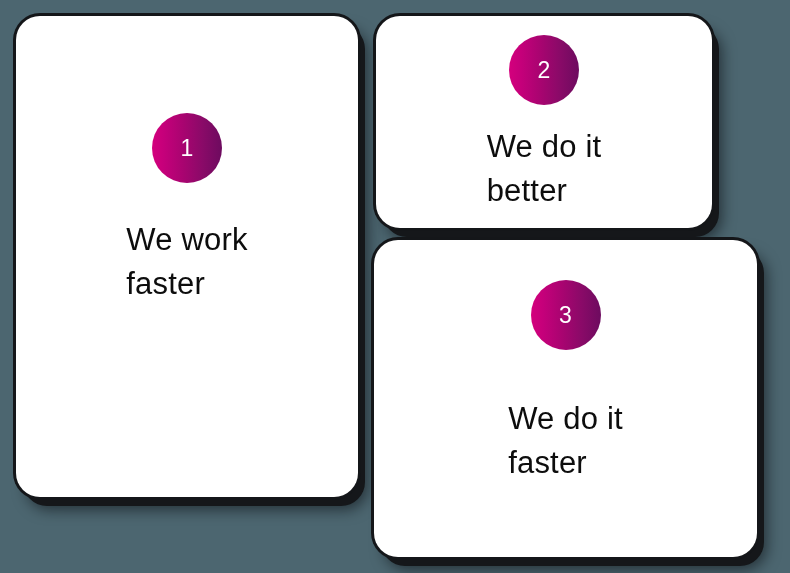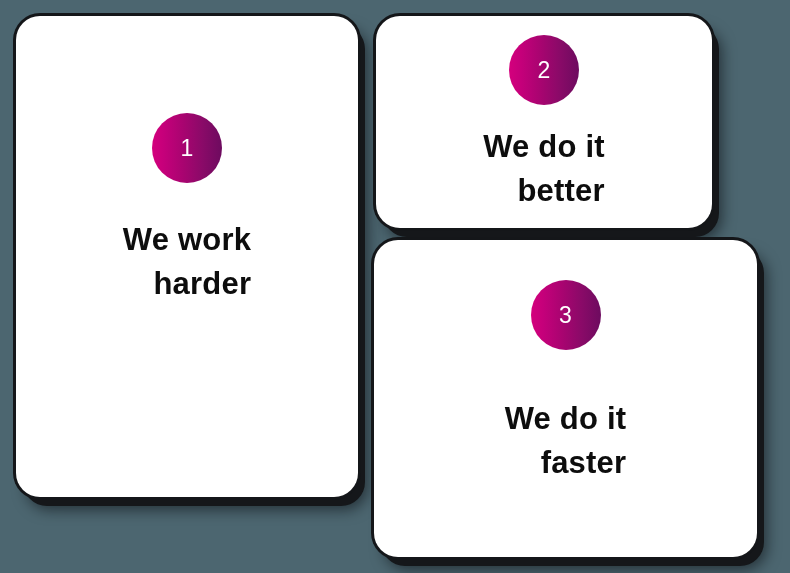--- a/index.html
+++ b/index.html
@@ -90,43 +90,43 @@
     font-size: 23px;
     font-weight: 400;
     line-height: 1;
     letter-spacing: 0.3px;
     font-family: "Liberation Sans", sans-serif;
   }
 
   .card-title {
     color: #0d0d0d;
     font-size: 31px;
-    font-weight: 700;
+    font-weight: 400;
     line-height: 1.42;
-    text-align: right;
+    text-align: left;
     letter-spacing: 0.2px;
     white-space: pre-line;
     font-family: "Liberation Sans", sans-serif;
   }
 
   .card-1 .card-title { margin-top: 35px; }
   .card-2 .card-title { margin-top: 20px; }
   .card-3 .card-title { margin-top: 47px; }
 </style>
 </head>
 <body>
 
 <div class="stage">
 
   <div class="card card-1">
     <div class="badge">
       <span class="badge-num">1</span>
     </div>
     <div class="card-title">We work
-harder</div>
+faster</div>
   </div>
 
   <div class="card card-2">
     <div class="badge">
       <span class="badge-num">2</span>
     </div>
     <div class="card-title">We do it
 better</div>
   </div>
 

